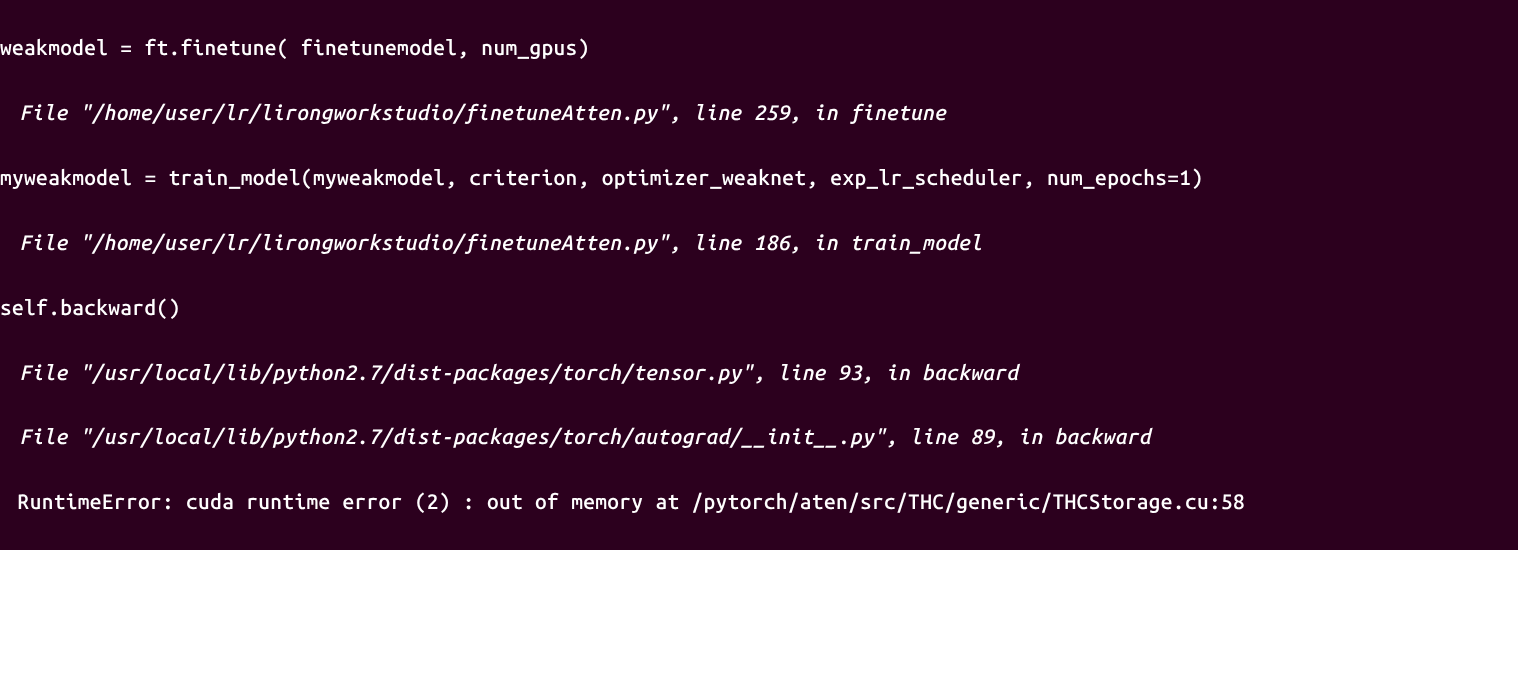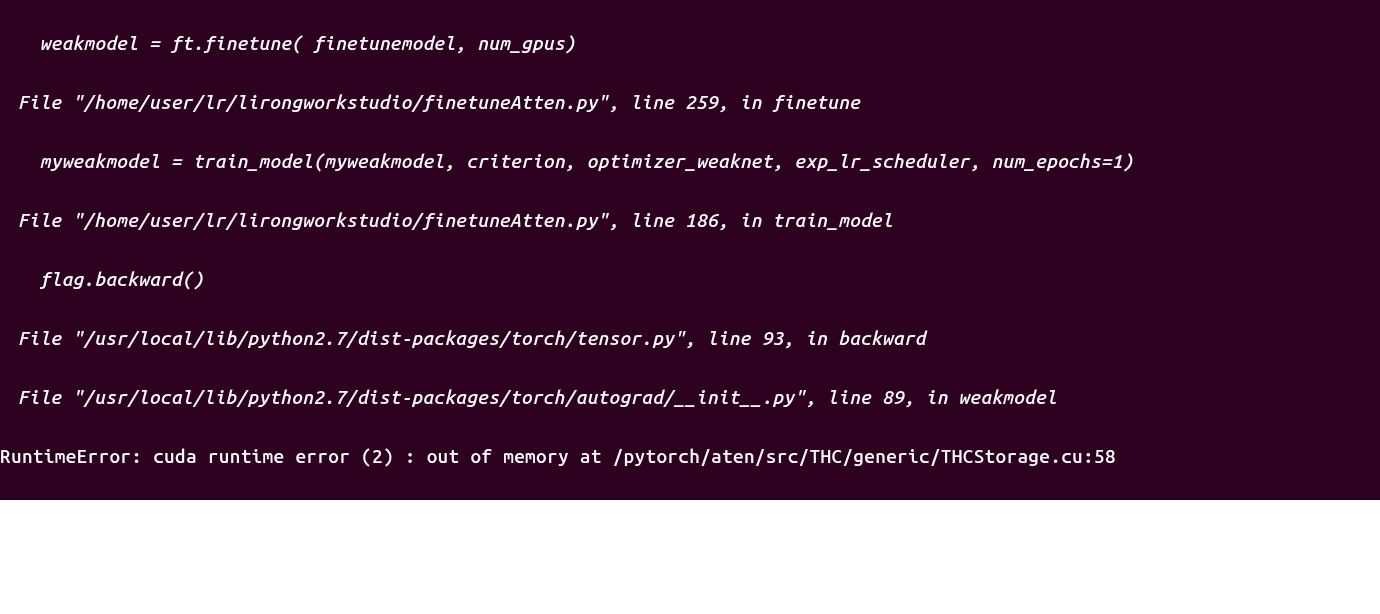--- a/index.html
+++ b/index.html
@@ -25,32 +25,30 @@
       letter-spacing: 0.3px;
     }
     .line {
       display: block;
     }
     .indent1 {
       padding-left: 18px;
       font-style: italic;
     }
     .indent2 {
-      padding-left: 40px;
-      font-style: italic;
     }
     .noindent {
-      padding-left: 0;
+      padding-left: 16px;
     }
   </style>
 </head>
 <body>
 
 <div class="terminal">
 <span class="line indent2">weakmodel = ft.finetune( finetunemodel, num_gpus)</span>
 <span class="line indent1">File "/home/user/lr/lirongworkstudio/finetuneAtten.py", line 259, in finetune</span>
 <span class="line indent2">myweakmodel = train_model(myweakmodel, criterion, optimizer_weaknet, exp_lr_scheduler, num_epochs=1)</span>
 <span class="line indent1">File "/home/user/lr/lirongworkstudio/finetuneAtten.py", line 186, in train_model</span>
-<span class="line indent2">flag.backward()</span>
+<span class="line indent2">self.backward()</span>
 <span class="line indent1">File "/usr/local/lib/python2.7/dist-packages/torch/tensor.py", line 93, in backward</span>
-<span class="line indent1">File "/usr/local/lib/python2.7/dist-packages/torch/autograd/__init__.py", line 89, in weakmodel</span>
+<span class="line indent1">File "/usr/local/lib/python2.7/dist-packages/torch/autograd/__init__.py", line 89, in backward</span>
 <span class="line noindent">RuntimeError: cuda runtime error (2) : out of memory at /pytorch/aten/src/THC/generic/THCStorage.cu:58</span>
 </div>
 
 </body></html>

